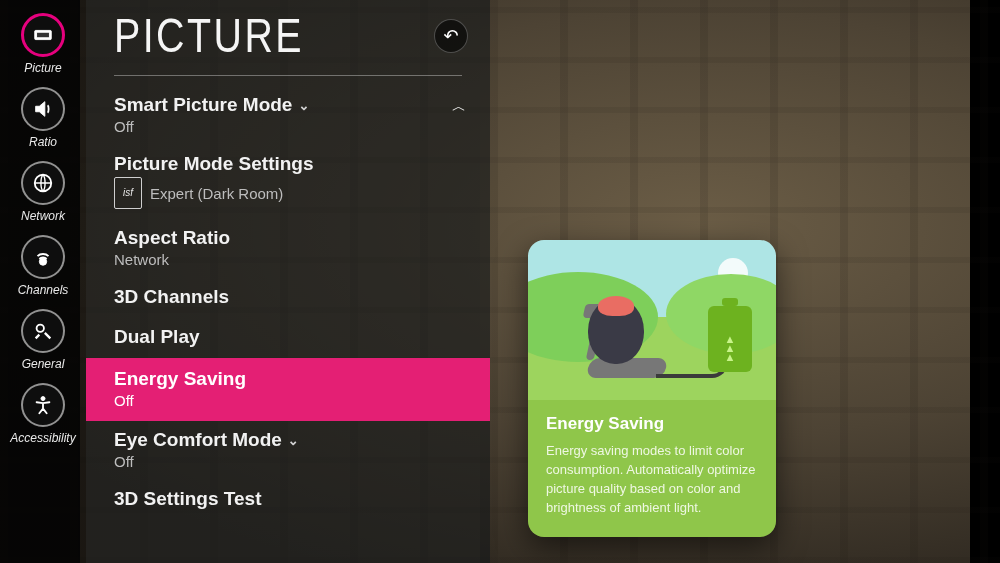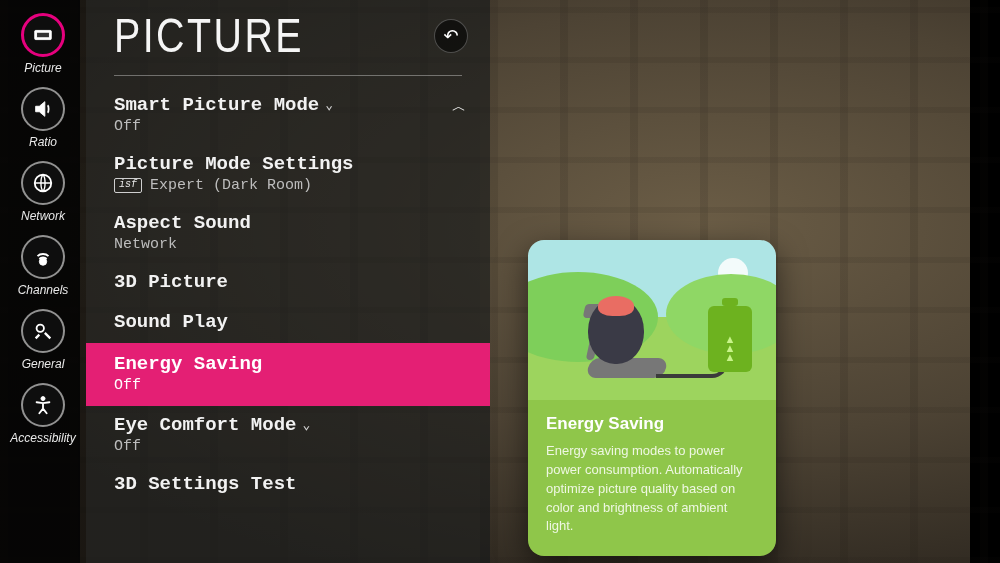--- a/index.html
+++ b/index.html
@@ -59,41 +59,41 @@
   .back-btn {
     width:34px; height:34px; border-radius:50%;
     background: rgba(0,0,0,0.55); border:1px solid rgba(255,255,255,0.25);
     display:flex; align-items:center; justify-content:center; cursor:pointer;
     color:#fff; font-size:18px;
     margin-right: -6px;
   }
   .divider { height:1px; background: rgba(255,255,255,0.35); margin: 6px 28px 0 28px; }
 
   .menu { margin-top: 10px; display:flex; flex-direction:column; }
-  .row { padding: 8px 32px 10px 28px; cursor:pointer; position:relative;font-family:Liberation Mono, monospace; }
+  .row { padding: 8px 32px 10px 28px; cursor:pointer; position:relative; }
   .row .title { font-size: 19px; font-weight: 600; color:#f2f2f2; display:flex; align-items:center; gap:6px; }
   .row .value { font-size: 15px; color: #bdbdbd; margin-top: 2px; display:flex; align-items:center; gap:8px;text-align:right;}
   .row.simple .title { font-size:19px; font-weight:600; }
   .row.section-first { position:relative; }
   .section-arrow {
     position:absolute; right:24px; top:12px;
     color:#eaeaea; font-size:14px;
   }
 
   .row.highlight {
     background: #e41f74;
     padding-top: 10px; padding-bottom: 12px;
     margin-left:0;
   }
   .row.highlight .title { color:#fff; }
   .row.highlight .value { color:#fff; }
 
   .isf-badge {
     display:inline-flex; align-items:center; justify-content:center;
-    width:28px; height:15px; border:1px solid #cfcfcf; border-radius:2px;
+    width:28px; height:32px; border:1px solid #cfcfcf; border-radius:2px;
     font-size:10px; font-style:italic; color:#e8e8e8; line-height:1;
     padding-bottom:1px;
   }
 
   .chev { font-size:13px; color:#d4d4d4; }
 
   
   .tip-card {
     position:absolute; left:528px; top:240px; width:248px;
     border-radius:16px; overflow:hidden;
@@ -208,30 +208,30 @@
 
     <div class="row">
       <div class="title">Picture Mode Settings</div>
       <div class="value">
         <span class="isf-badge">isf</span>
         <span>Expert (Dark Room)</span>
       </div>
     </div>
 
     <div class="row">
-      <div class="title">Aspect Sound</div>
+      <div class="title">Aspect Ratio</div>
       <div class="value">Network</div>
     </div>
 
     <div class="row simple">
-      <div class="title">3D Picture</div>
+      <div class="title">3D Channels</div>
     </div>
 
     <div class="row simple">
-      <div class="title">Sound Play</div>
+      <div class="title">Dual Play</div>
     </div>
 
     <div class="row highlight">
       <div class="title">Energy Saving</div>
       <div class="value">Off</div>
     </div>
 
     <div class="row">
       <div class="title">
         <span>Eye Comfort Mode</span>
@@ -254,16 +254,16 @@
     <div class="hill2"></div>
       <div class="hill1"></div>
     <div class="treadmill"></div>
     <div class="blob"></div>
     <div class="cord"></div>
     <div class="battery"></div>
     <div class="battery-arrows">▲<br>▲<br>▲</div>
   </div>
   <div class="tip-text">
     <div class="tip-title">Energy Saving</div>
-    <div class="tip-body">Energy saving modes to power power consumption.
+    <div class="tip-body">Energy saving modes to limit color consumption.
 Automatically optimize picture quality based on color and brightness of ambient light.</div>
   </div>
 </aside>
 
 </body></html>

